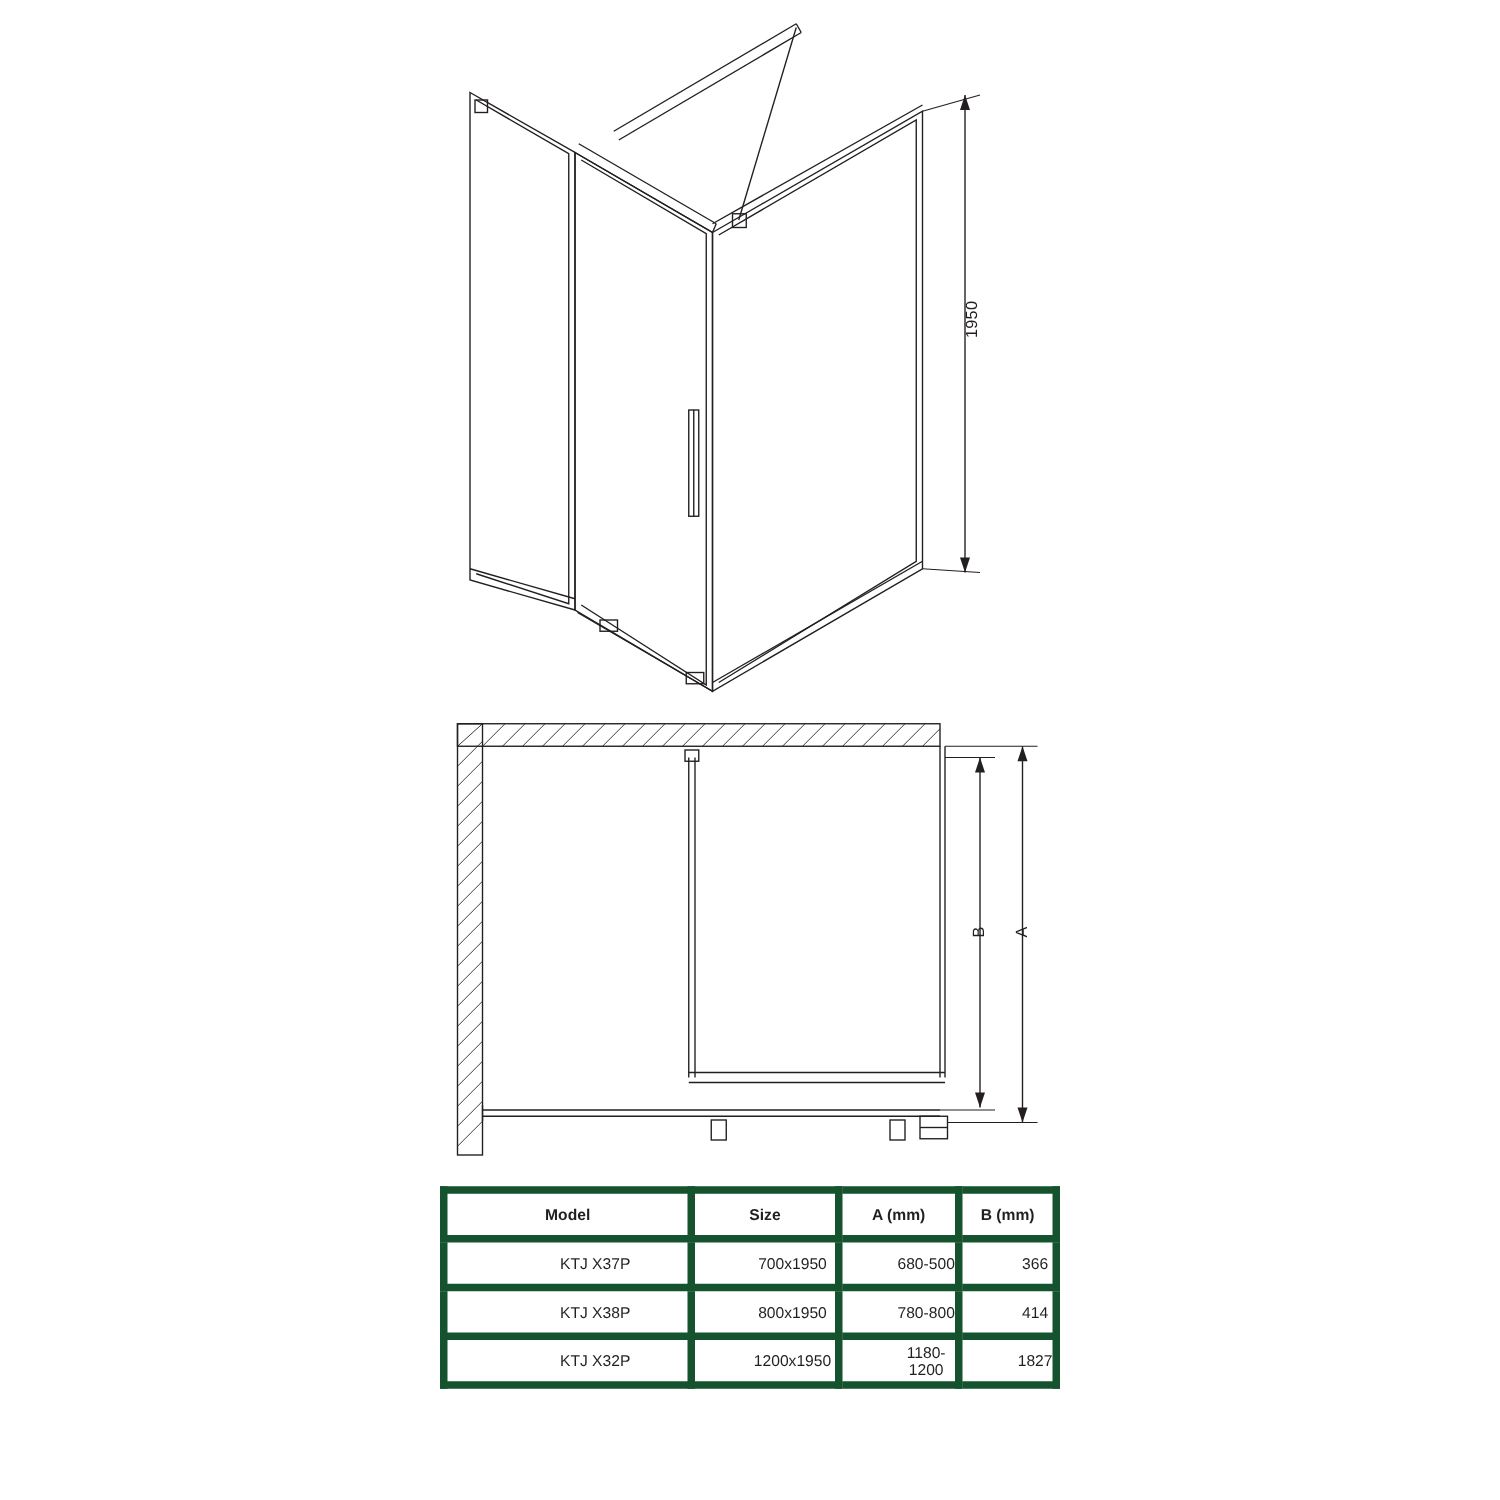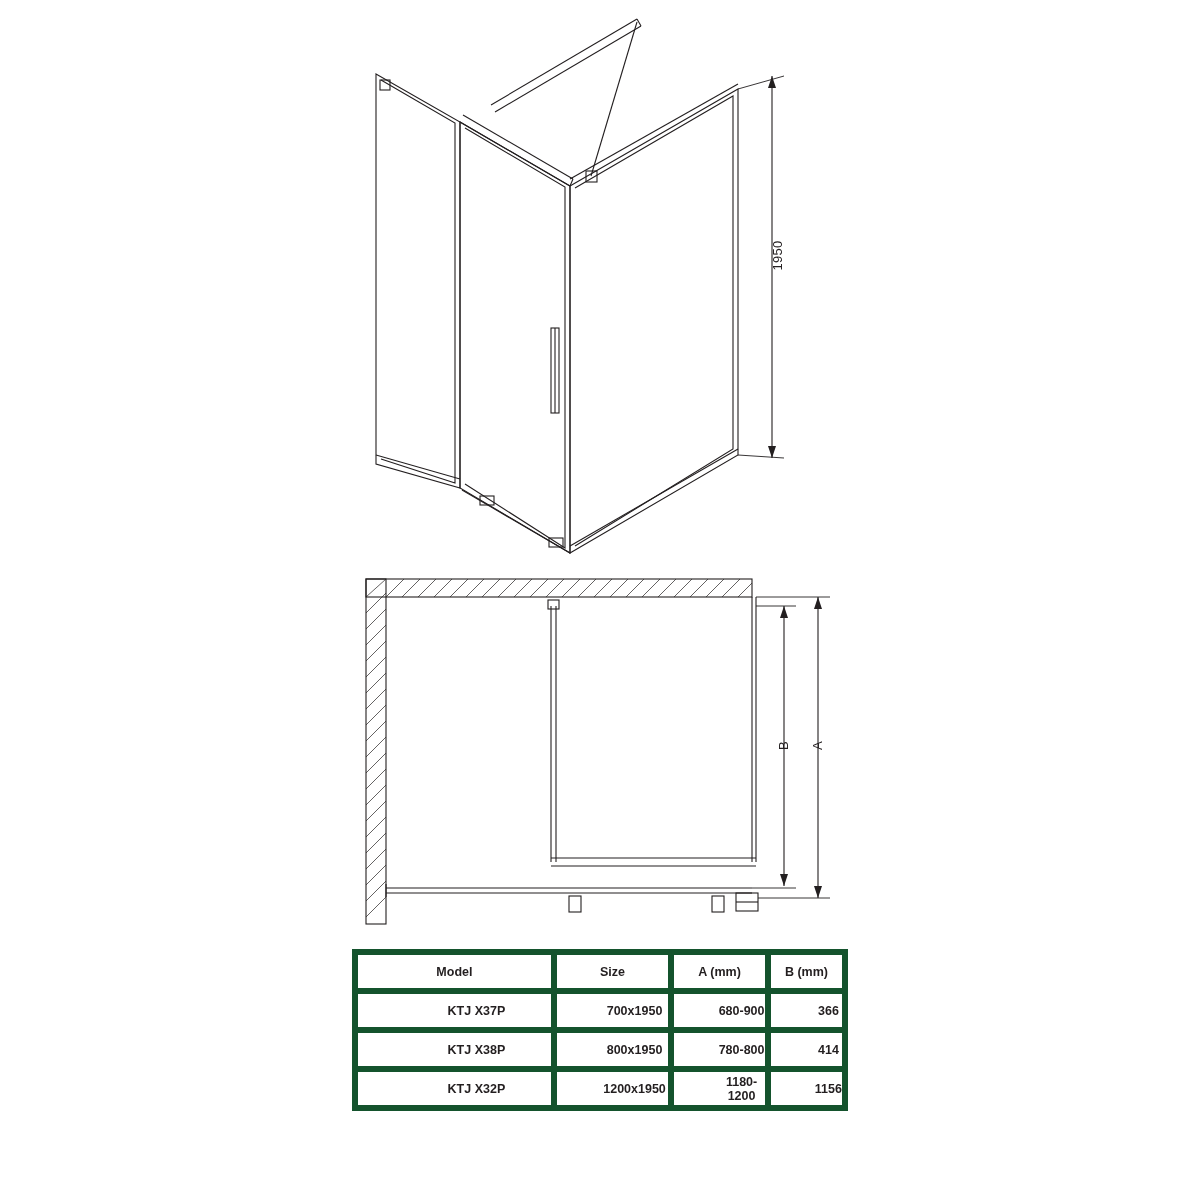--- a/index.html
+++ b/index.html
@@ -54,21 +54,21 @@
     font-weight: normal;
     color: #231f20;
   }
   #spec-table th {
     font-weight: bold;
   }
   .col-model { width: 204px; }
   .col-size  { width: 112px; }
   .col-a     { width: 92px; }
   .col-b     { width: 64px; }
-  #spec-table tbody td { font-weight: bold; padding-left: 44px; }
+  #spec-table tbody td { font-weight: normal; padding-left: 44px; }
 </style>
 </head>
 <body>
 
 <div id="page">
 
   <svg class="drawing" viewBox="0 0 1200 1200">
     <g fill="none" stroke="#231f20" stroke-width="1.1" stroke-linecap="butt" stroke-linejoin="miter">
 
       <g>
@@ -214,31 +214,31 @@
         <th class="col-model">Model</th>
         <th class="col-size">Size</th>
         <th class="col-a">A (mm)</th>
         <th class="col-b">B (mm)</th>
       </tr>
     </thead>
     <tbody>
       <tr>
         <td>KTJ X37P</td>
         <td>700x1950</td>
-        <td>680-900</td>
+        <td>680-500</td>
         <td>366</td>
       </tr>
       <tr>
         <td>KTJ X38P</td>
         <td>800x1950</td>
         <td>780-800</td>
         <td>414</td>
       </tr>
       <tr>
         <td>KTJ X32P</td>
         <td>1200x1950</td>
         <td>1180-1200</td>
-        <td>1156</td>
+        <td>1827</td>
       </tr>
     </tbody>
   </table>
 
 </div>
 
 </body></html>

